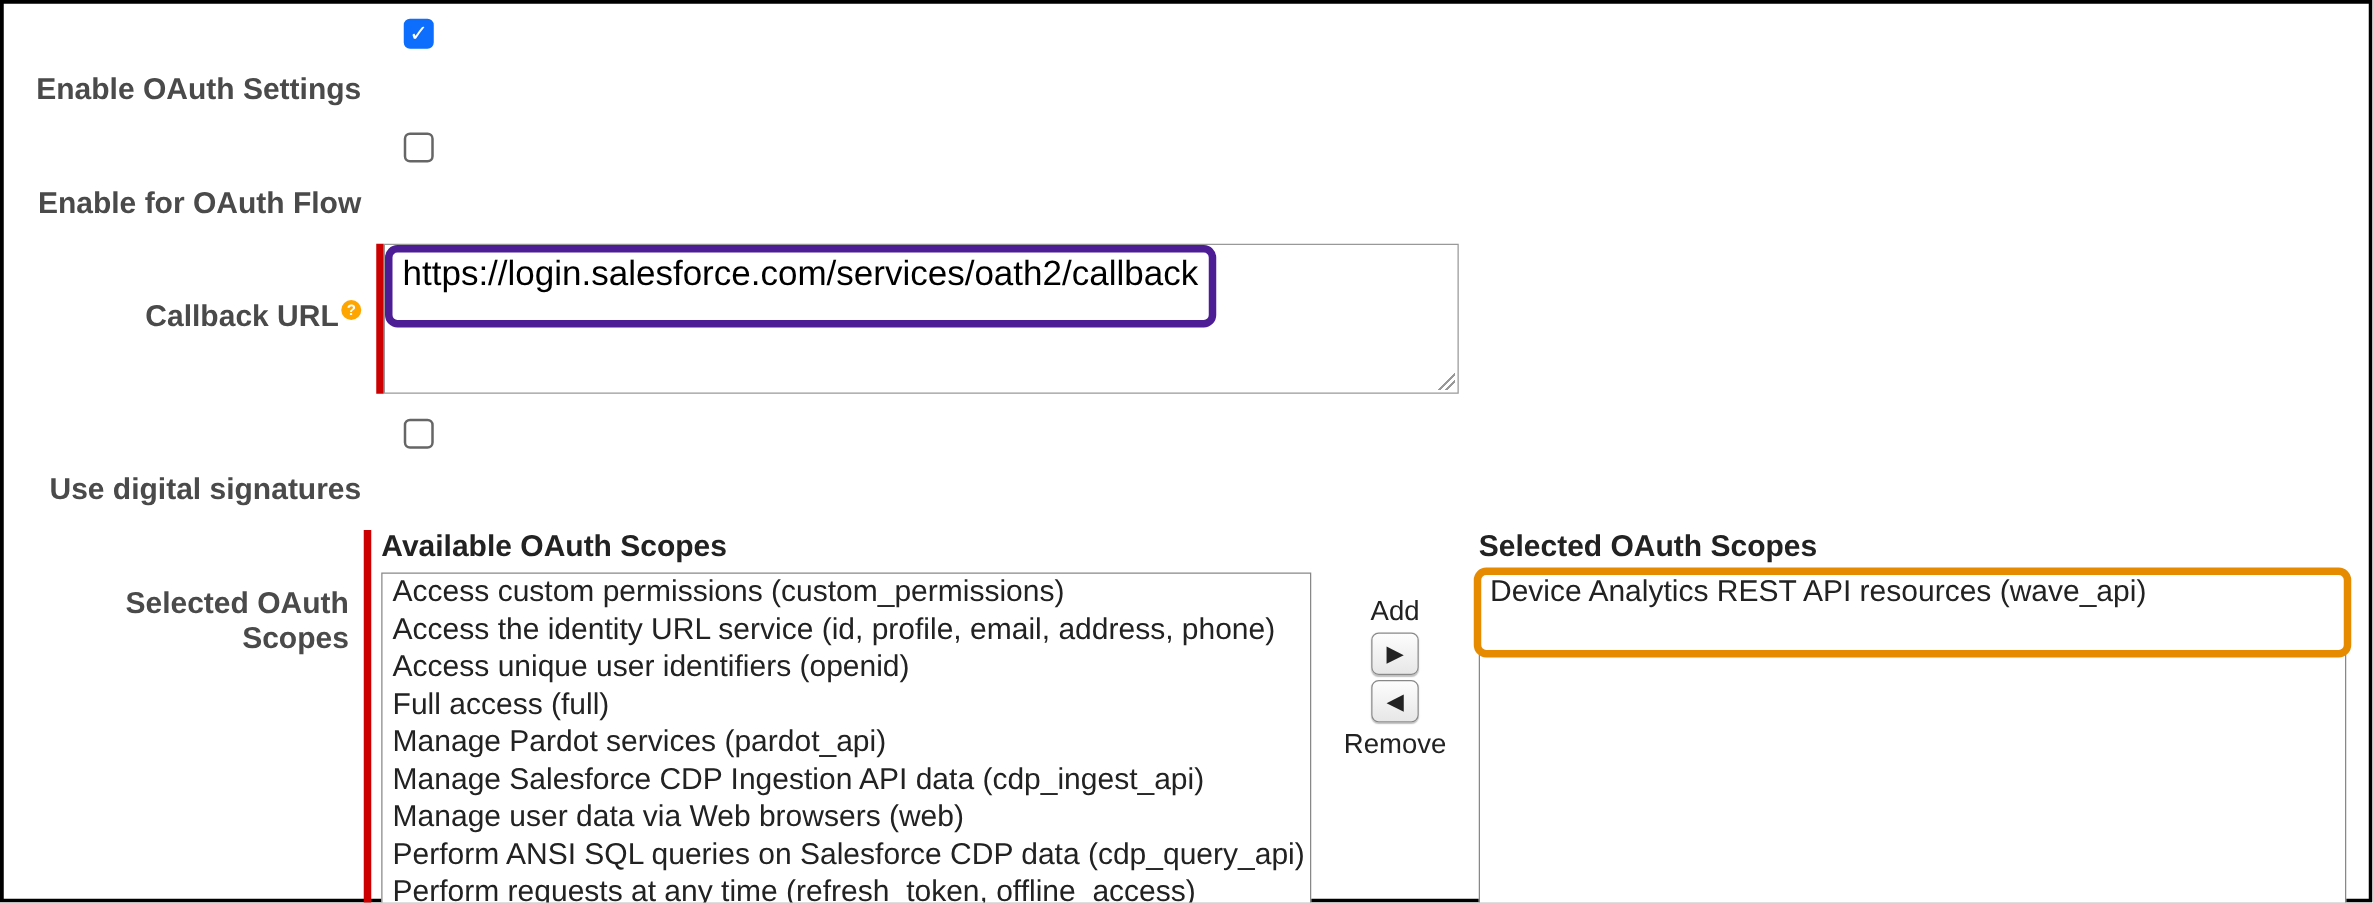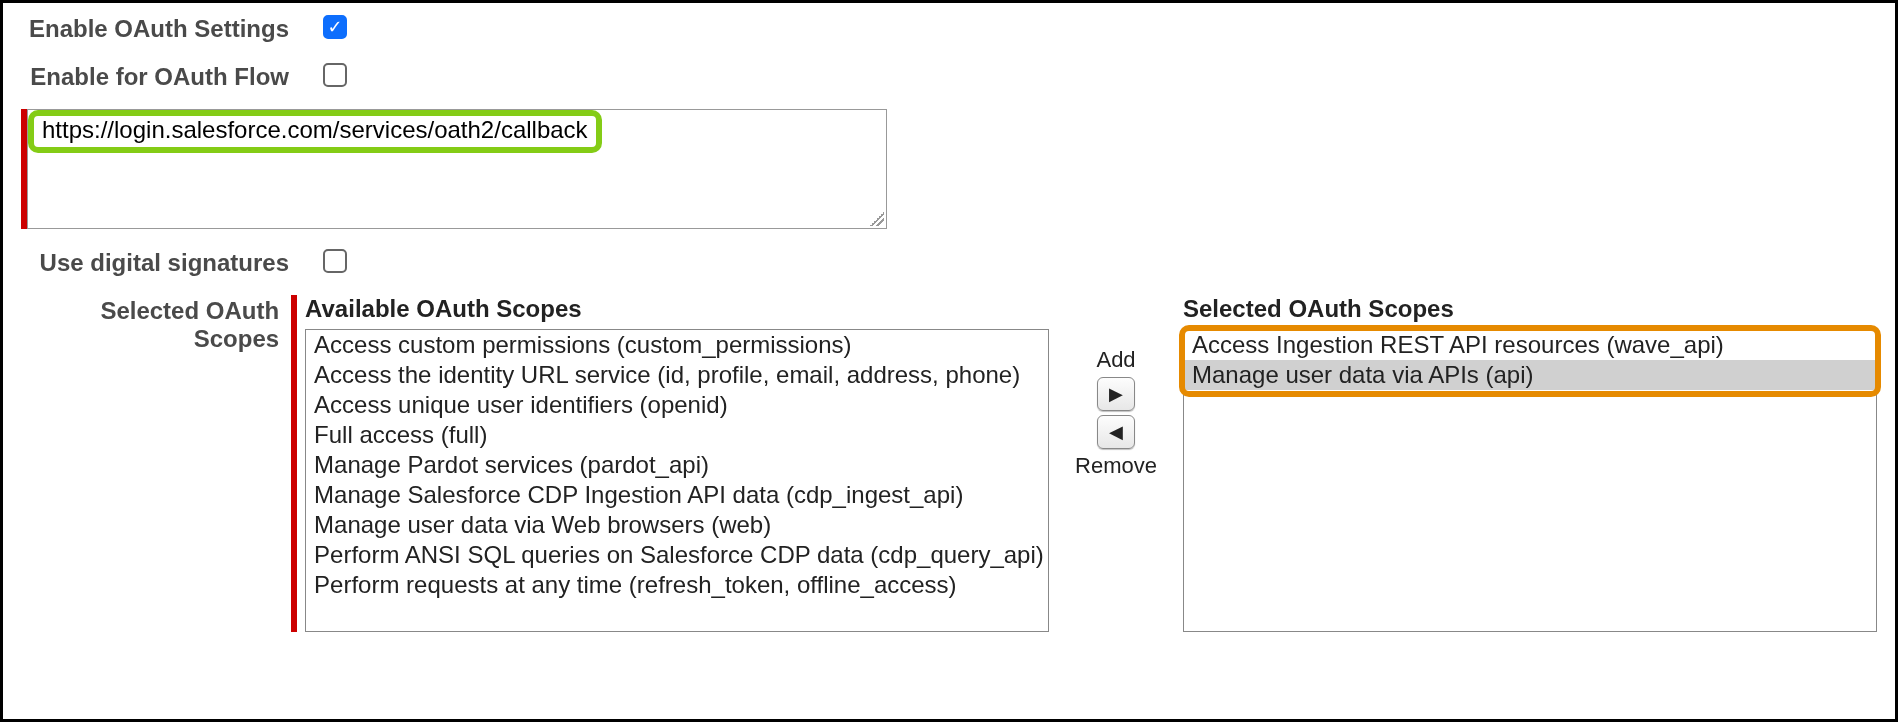--- a/index.html
+++ b/index.html
@@ -22,20 +22,21 @@
     margin-bottom: 18px;
   }
   .form-label {
     width: 280px;
     text-align: right;
     font-weight: bold;
     color: #4a4a4a;
     font-size: 24px;
     padding-right: 12px;
     padding-top: 2px;
+    margin-top: 43px;
   }
   .form-value {
     flex: 1;
     display: flex;
     align-items: flex-start;
   }
   .checkbox {
     width: 24px;
     height: 24px;
     border: 2px solid #666;
@@ -73,25 +74,25 @@
     background: #c00;
     align-self: stretch;
     margin-right: 0px;
   }
   .callback-wrap {
     display: flex;
     align-items: stretch;
   }
   .callback-text-highlight {
     display: inline-block;
-    border: 6px solid #84cc16;
+    border: 6px solid #4c1d95;
     border-radius: 10px;
-    padding: 0px 8px 2px 8px;
+    padding: 0px 8px 20px 8px;
     margin: -2px 0 0 -2px;
-    font-size: 24px;
+    font-size: 28px;
     line-height: 1.2;
   }
   .callback-box {
     position: relative;
     width: 860px;
     height: 120px;
     border: 1px solid #999;
     padding: 2px 2px;
     overflow: hidden;
   }
@@ -201,20 +202,23 @@
   </div>
 
   <div class="form-row">
     <div class="form-label">Enable for OAuth Flow</div>
     <div class="form-value">
       <div class="checkbox"></div>
     </div>
   </div>
 
   <div class="form-row">
+    <div class="form-label">
+      <span>Callback URL</span><span class="help-icon">?</span>
+    </div>
     <div class="form-value callback-wrap">
       <div class="required-bar"></div>
       <div class="callback-box">
         <span class="callback-text-highlight">
           <span>https://login.salesforce.com/services/oath2/callback</span>
         </span>
         <div class="callback-resizer"></div>
       </div>
     </div>
   </div>
@@ -254,22 +258,21 @@
         <div class="btn">
           <span>◀</span>
         </div>
         <div class="lab">Remove</div>
       </div>
 
       <div class="picker-col">
         <div class="picker-heading">Selected OAuth Scopes</div>
         <div class="selected-wrap">
           <div class="listbox selected" id="selected-list">
-              <div class="opt">Access Ingestion REST API resources (wave_api)</div>
-              <div class="opt sel">Manage user data via APIs (api)</div>
+              <div class="opt">Device Analytics REST API resources (wave_api)</div>
             </div>
           <div class="selected-highlight" style="top:-4px;left:-4px;width:702px;height:72px;"></div>
         </div>
       </div>
 
     </div>
   </div>
 
 </div>
 

